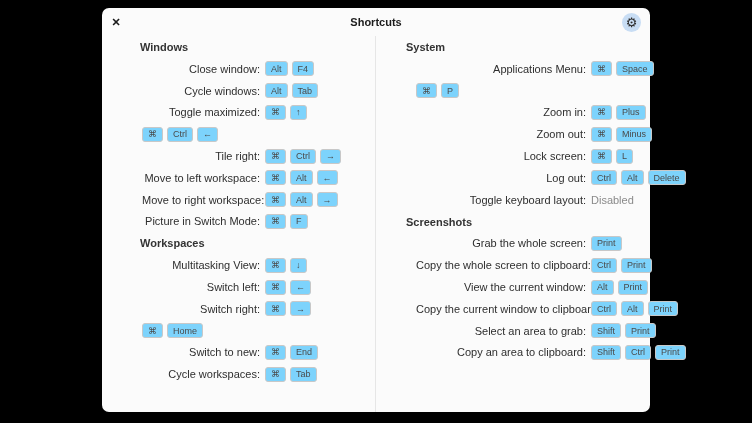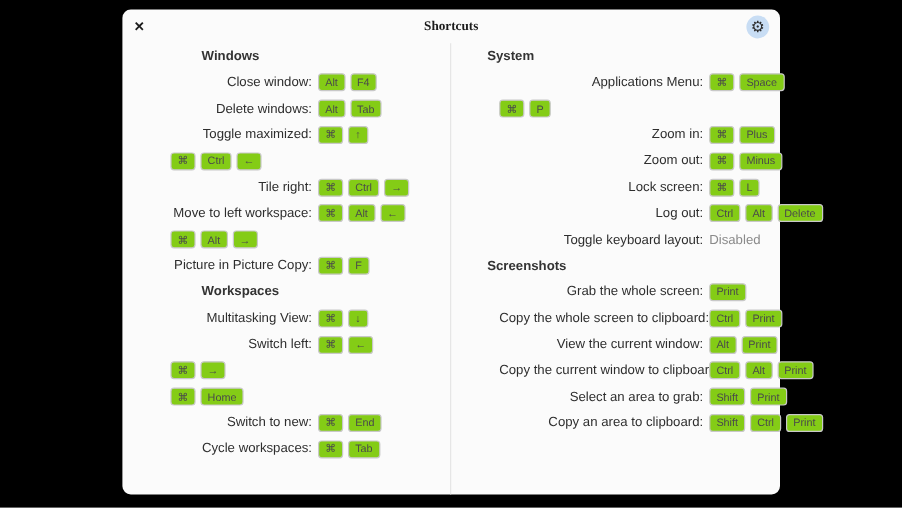--- a/index.html
+++ b/index.html
@@ -32,21 +32,20 @@
     height:28px;
     flex:0 0 28px;
     display:flex;
     align-items:center;
     justify-content:center;
   }
   .title{
     font-size:11px;
     font-weight:700;
     color:#1b1b1b;
-    font-family:Liberation Serif, serif;
   }
   .close{
     position:absolute;
     left:4px; top:4px;
     width:20px;height:20px;
     border:none;background:transparent;
     font-size:11px;font-weight:700;color:#1b1b1b;
     cursor:pointer;
     display:flex;align-items:center;justify-content:center;
     font-family:"Liberation Sans", sans-serif;
@@ -76,21 +75,21 @@
     padding-top:0;
   }
   .col-left{border-right:1px solid var(--separator);}
   .section h3{
     height:22px;
     display:flex;align-items:center;
     font-size:11px;
     font-weight:700;
     color:#333;
   }
-  .col-left .section h3{padding-left:23px;margin-left:43px;}
+  .col-left .section h3{padding-left:38px;}
   .col-right .section h3{padding-left:30px;}
   .row{
     height:21.8px;
     display:grid;
     column-gap:5px;
     align-items:center;
     margin-left:40px;
   }
   .col-left .row{grid-template-columns:118px 1fr;}
   .col-right .row{grid-template-columns:170px 1fr;}
@@ -105,21 +104,21 @@
     gap:4px;
     align-items:center;
   }
   .keycap{
     display:inline-flex;
     align-items:center;
     justify-content:center;
     min-width:11px;
     height:15px;
     padding:0 5px;
-    background:#84cc16;
+    background:#7dd3fc;
     border:1px solid var(--keycap-border);
     border-radius:3px;
     font-size:9px;
     color:#4a4a4a;
     white-space:nowrap;
   }
   .plain-value{
     font-size:11px;
     color:var(--muted);
   }
@@ -142,21 +141,21 @@
         <div class="section">
           <h3>Windows</h3>
           <div class="row">
             <div class="row-label">Close window:</div>
             <div class="keys">
               <span class="keycap">Alt</span>
               <span class="keycap">F4</span>
             </div>
           </div>
           <div class="row">
-            <div class="row-label">Delete windows:</div>
+            <div class="row-label">Cycle windows:</div>
             <div class="keys">
               <span class="keycap">Alt</span>
               <span class="keycap">Tab</span>
             </div>
           </div>
           <div class="row">
             <div class="row-label">Toggle maximized:</div>
             <div class="keys">
               <span class="keycap">⌘</span>
               <span class="keycap">↑</span>
@@ -179,28 +178,29 @@
           </div>
           <div class="row">
             <div class="row-label">Move to left workspace:</div>
             <div class="keys">
               <span class="keycap">⌘</span>
               <span class="keycap">Alt</span>
               <span class="keycap">←</span>
             </div>
           </div>
           <div class="row">
+            <div class="row-label">Move to right workspace:</div>
             <div class="keys">
               <span class="keycap">⌘</span>
               <span class="keycap">Alt</span>
               <span class="keycap">→</span>
             </div>
           </div>
           <div class="row">
-            <div class="row-label">Picture in Picture Copy:</div>
+            <div class="row-label">Picture in Switch Mode:</div>
             <div class="keys">
               <span class="keycap">⌘</span>
               <span class="keycap">F</span>
             </div>
           </div>
         </div>
         <div class="section">
           <h3>Workspaces</h3>
           <div class="row">
             <div class="row-label">Multitasking View:</div>
@@ -210,20 +210,21 @@
             </div>
           </div>
           <div class="row">
             <div class="row-label">Switch left:</div>
             <div class="keys">
               <span class="keycap">⌘</span>
               <span class="keycap">←</span>
             </div>
           </div>
           <div class="row">
+            <div class="row-label">Switch right:</div>
             <div class="keys">
               <span class="keycap">⌘</span>
               <span class="keycap">→</span>
             </div>
           </div>
           <div class="row">
             <div class="keys">
               <span class="keycap">⌘</span>
               <span class="keycap">Home</span>
             </div>

